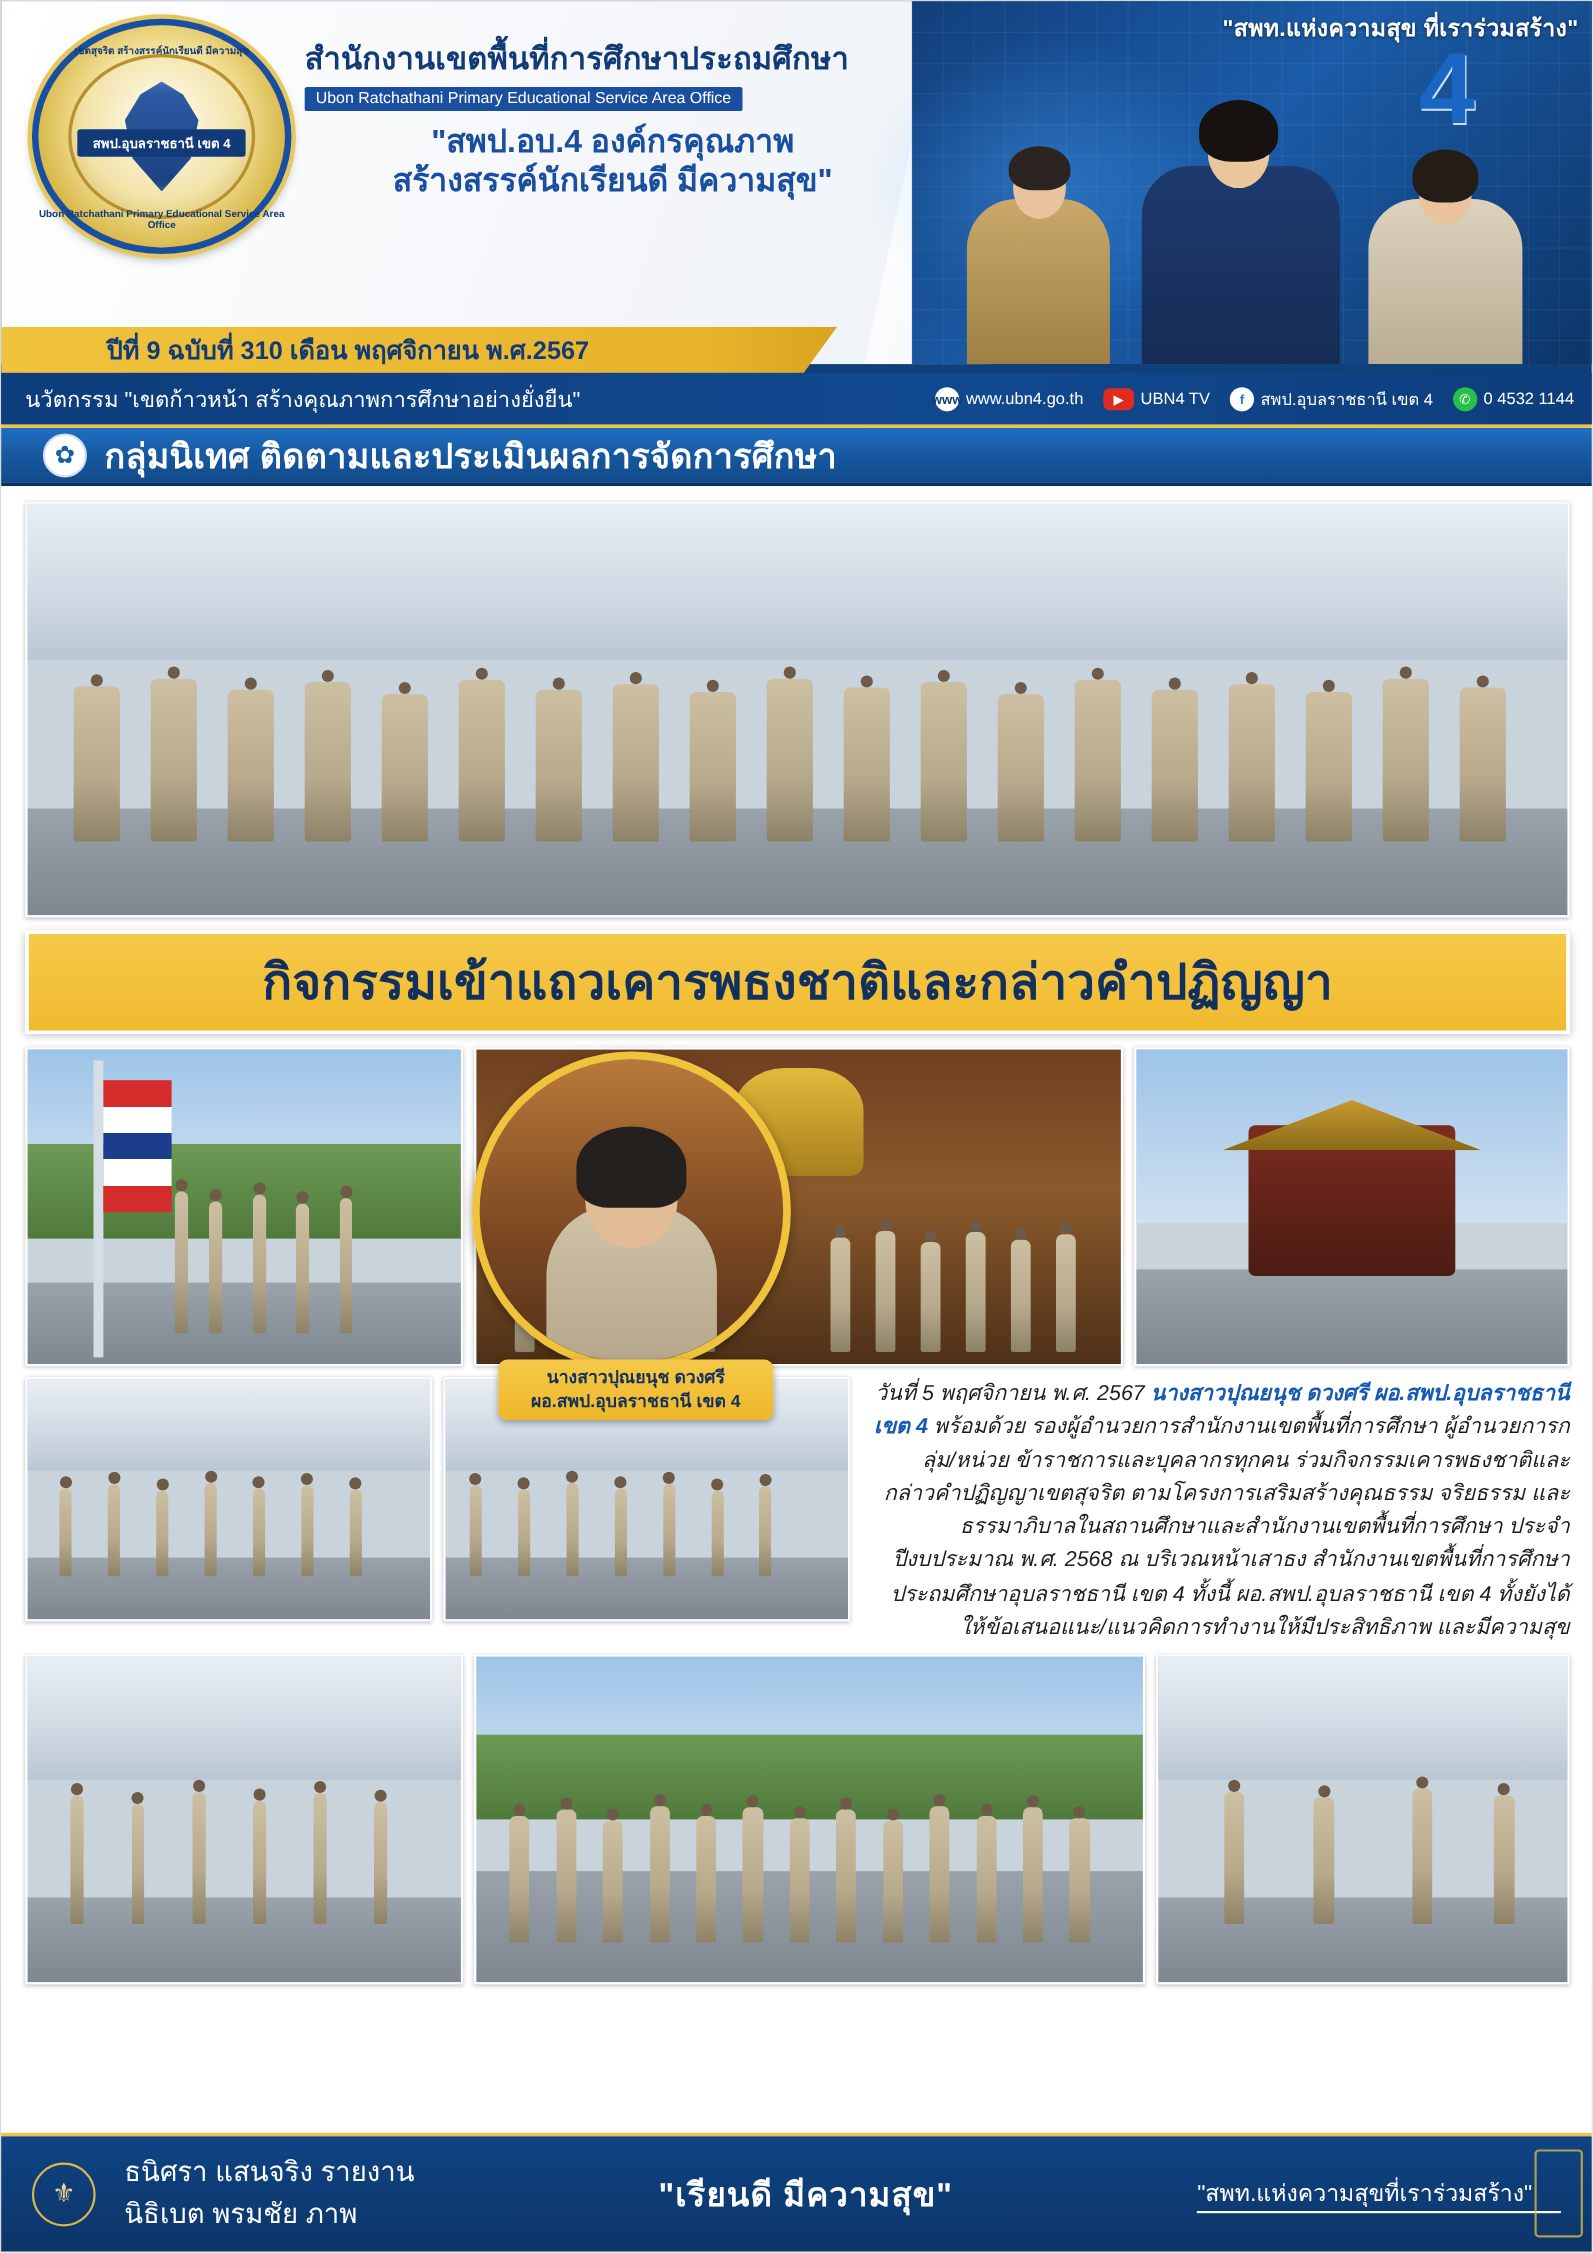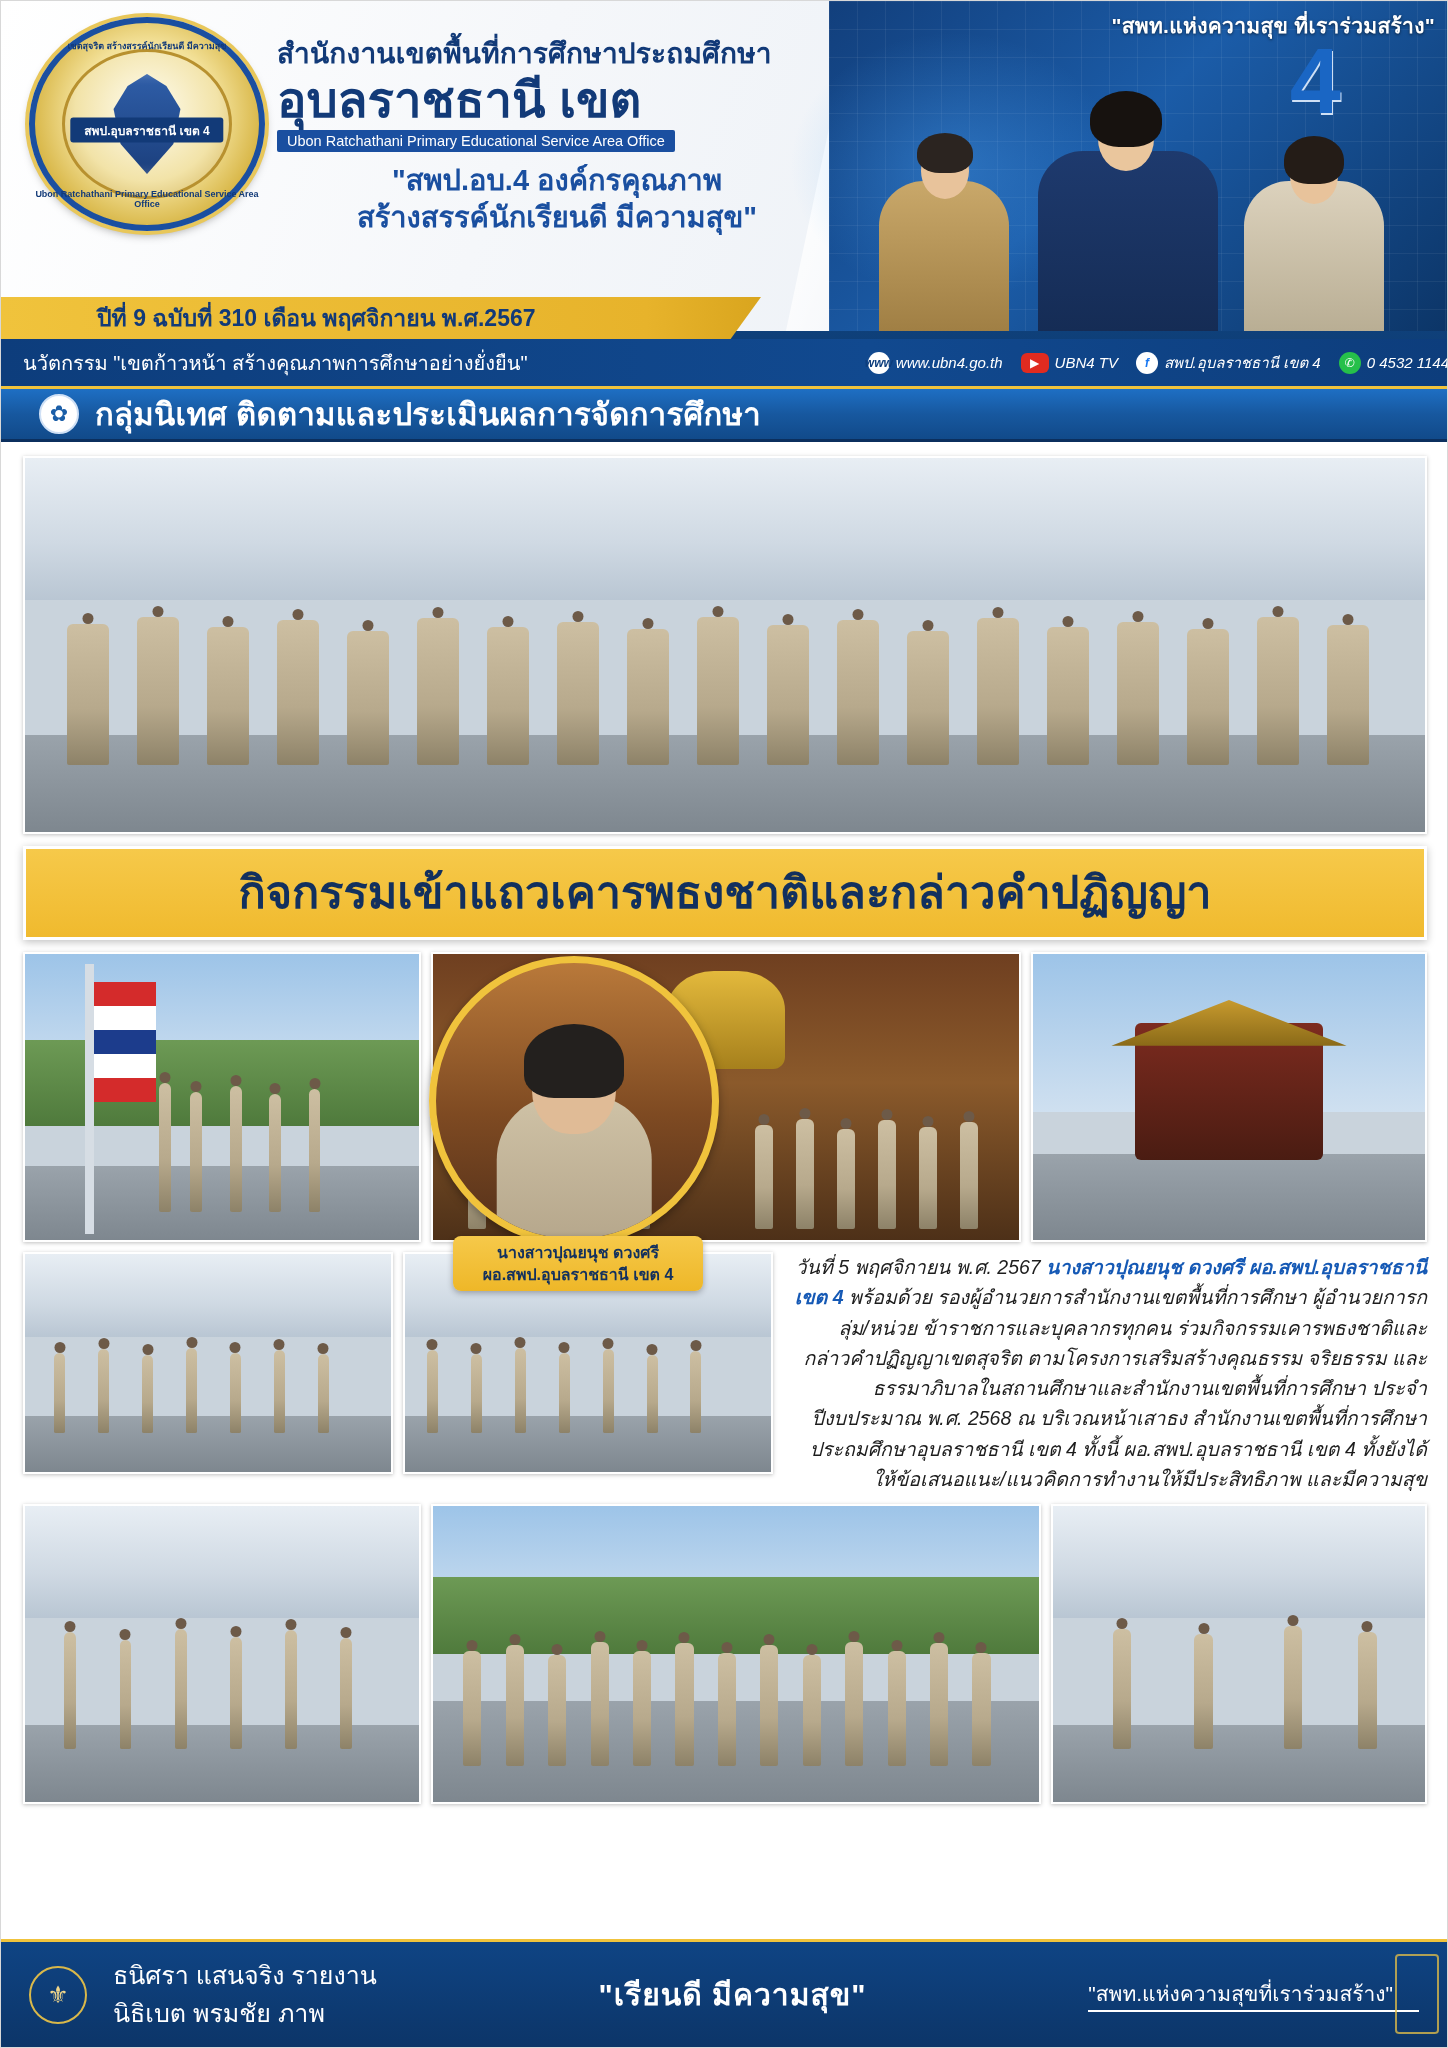--- a/index.html
+++ b/index.html
@@ -138,21 +138,21 @@
     display:flex; align-items:center; padding-left: 96px;
     clip-path: polygon(0 0, 100% 0, 96% 100%, 0 100%);
   }
   .bottom-strip {
     position:absolute; left:0; top:338px; width:1448px; height:47px;
     background: linear-gradient(90deg,#0d3d7c 0%, #11498f 60%, #0d3d7c 100%);
     display:flex; align-items:center; justify-content:space-between;
     color:#fff;
   }
   .bs-left { font-size: 20px; padding-left: 22px; }
-  .bs-right { display:flex; align-items:center; gap: 18px; font-size: 15px; font-style: italic;}
+  .bs-right { display:flex; align-items:center; gap: 18px; padding-right: 18px; font-size: 15px;}
   .bs-item { display:flex; align-items:center; gap:6px; }
   .ic { width:22px;height:22px;border-radius:50%;display:inline-flex;align-items:center;justify-content:center;font-size:12px;font-weight:bold;}
   .ic-www{background:#ffffff;color:#0d3d7c;}
   .ic-yt{background:#e02b20;color:#fff;border-radius:6px;width:28px;height:20px;}
   .ic-fb{background:#ffffff;color:#1877f2;}
   .ic-ph{background:#26c04a;color:#fff;}
 
   
   .section-title {
     position: relative;
@@ -330,21 +330,20 @@
       <div class="seal-text-top">เขตสุจริต  สร้างสรรค์นักเรียนดี  มีความสุข</div>
       <div class="seal-inner">
         <div class="seal-emblem"></div>
       </div>
       <div class="seal-ribbon">สพป.อุบลราชธานี เขต 4</div>
       <div class="seal-text-bottom">Ubon Ratchathani Primary Educational Service Area Office</div>
     </div>
 
     <div class="head-title-block">
       <div class="ht-line1">สำนักงานเขตพื้นที่การศึกษาประถมศึกษา</div>
-      <div class="ht-line2">อุบลราชธานี เขต</div>
       <div class="ht-bar">Ubon Ratchathani Primary Educational Service Area Office</div>
       <div class="ht-quote">
         <div>"สพป.อบ.4 องค์กรคุณภาพ</div>
         <div>สร้างสรรค์นักเรียนดี มีความสุข"</div>
       </div>
     </div>
     <div class="ht-big4">4</div>
 
     <div class="year-bar">ปีที่ 9 ฉบับที่ 310 เดือน พฤศจิกายน พ.ศ.2567</div>
 

